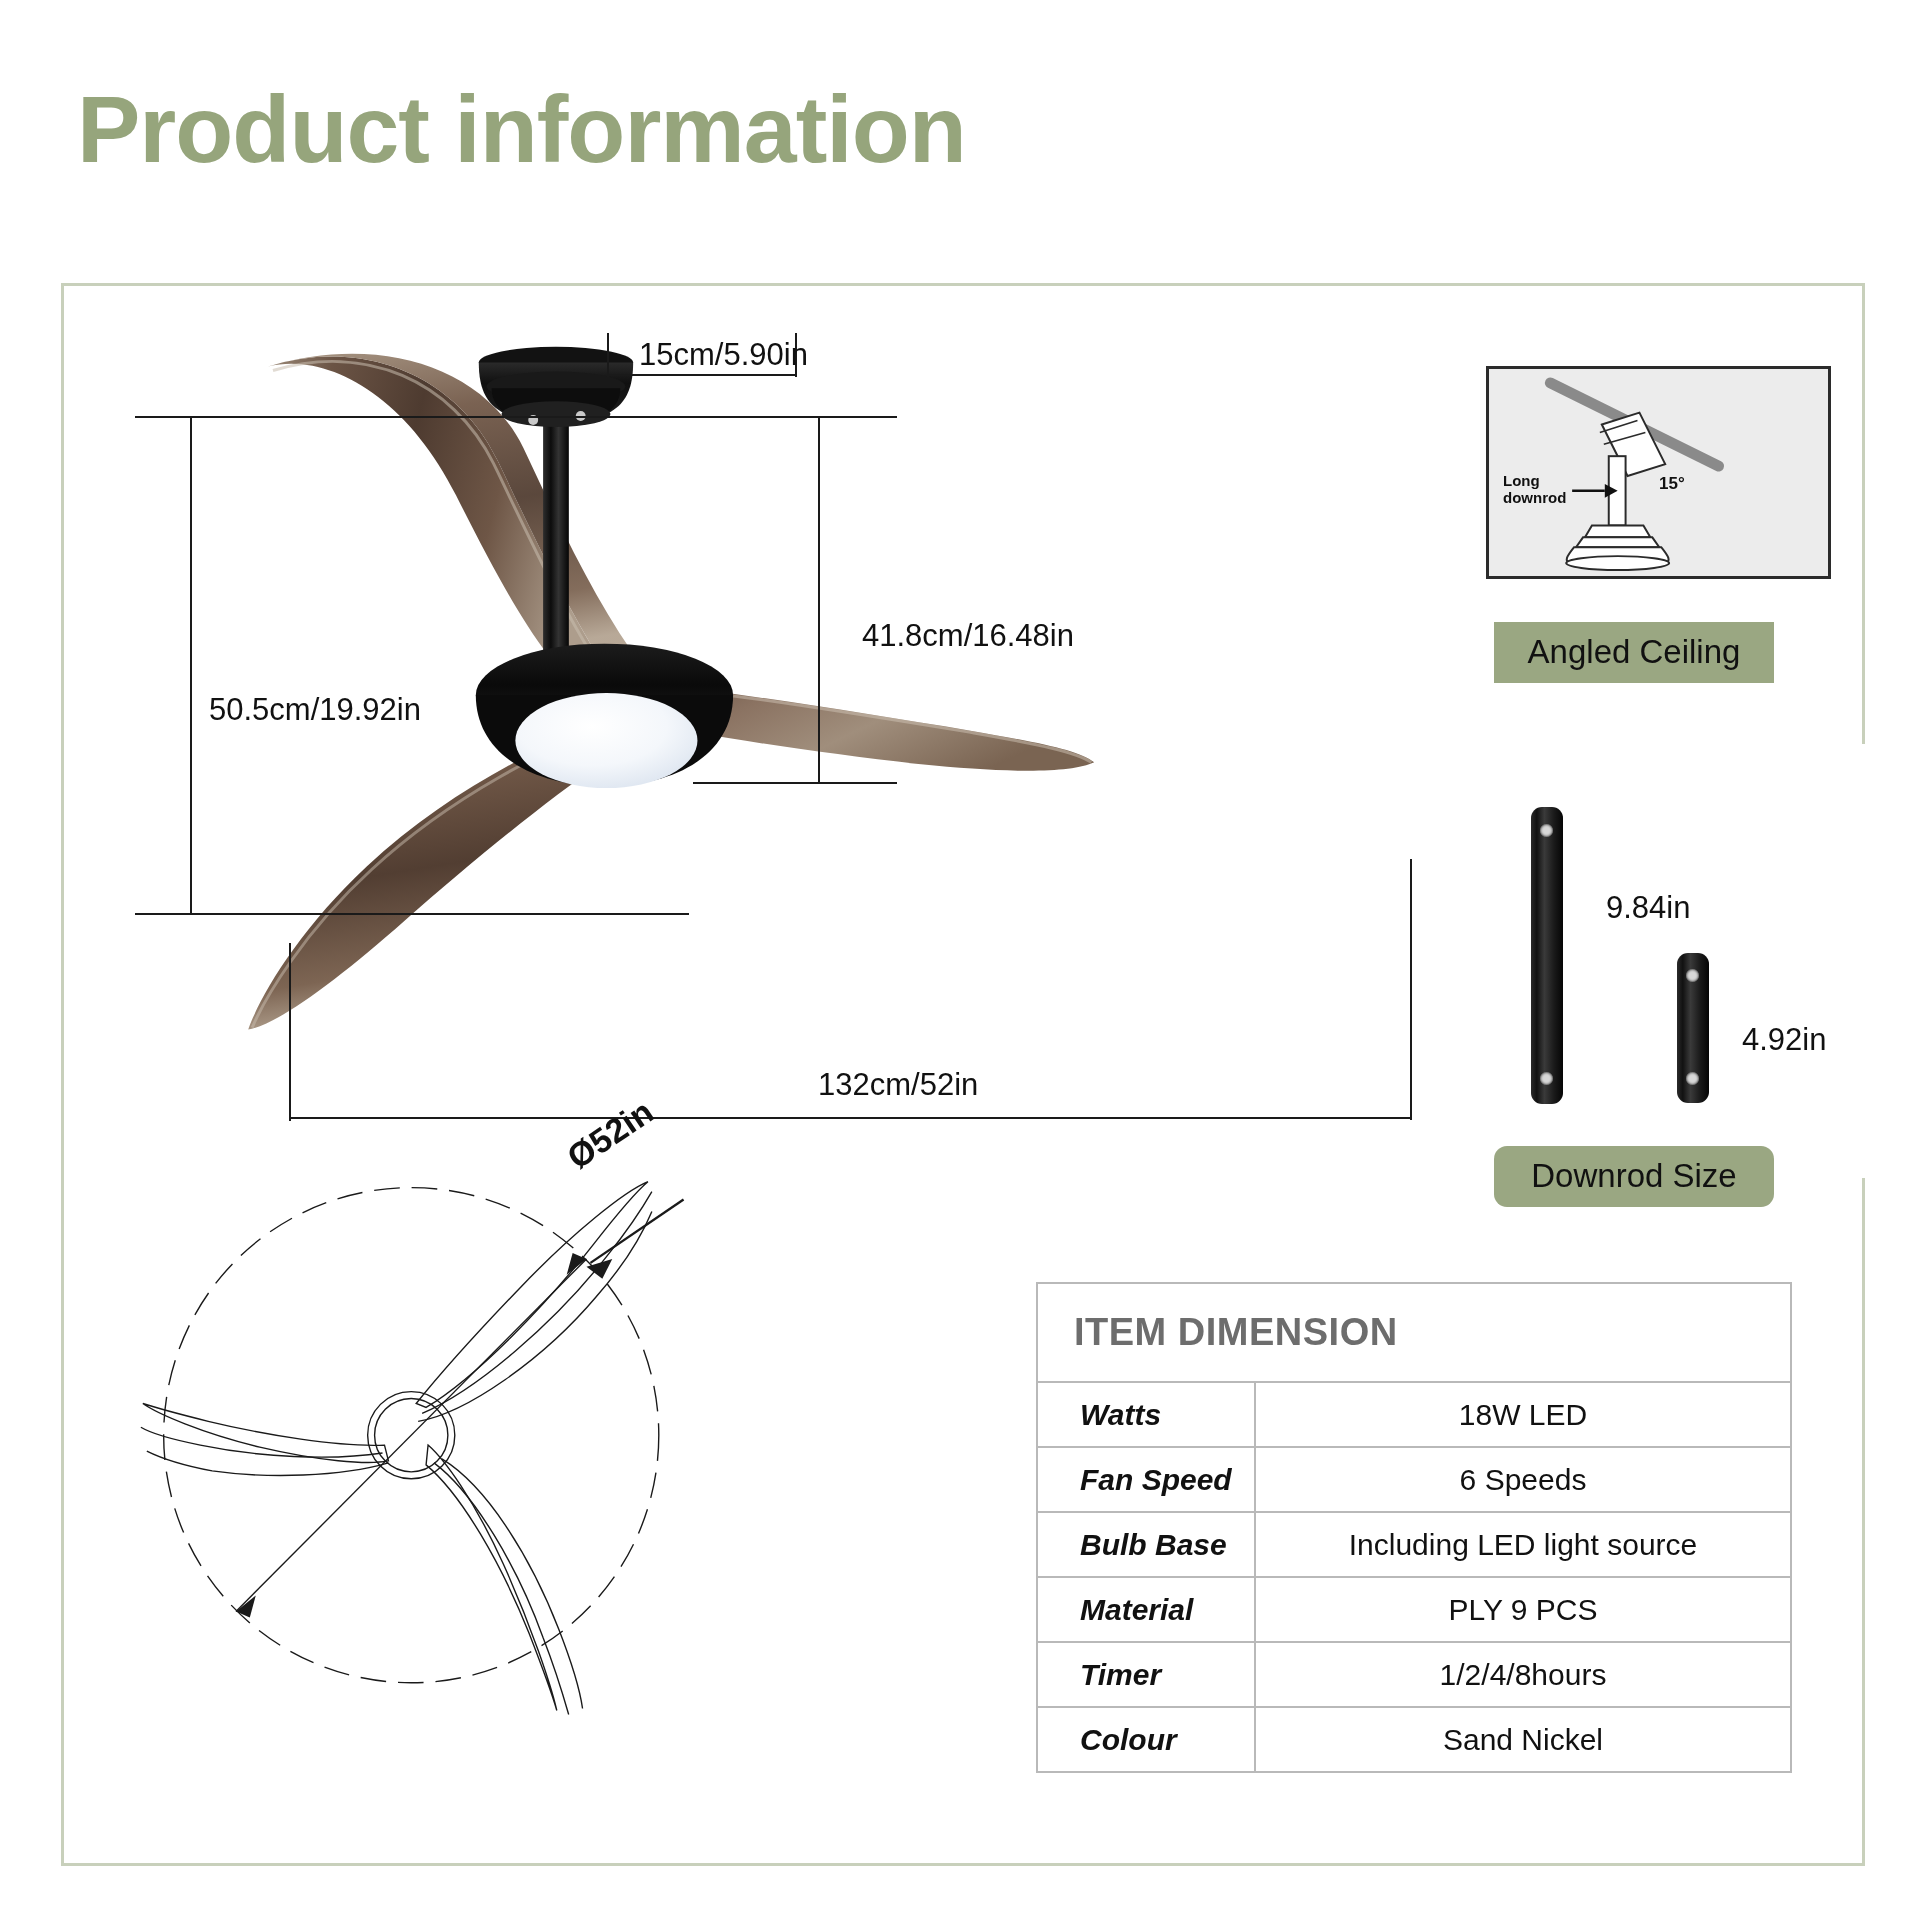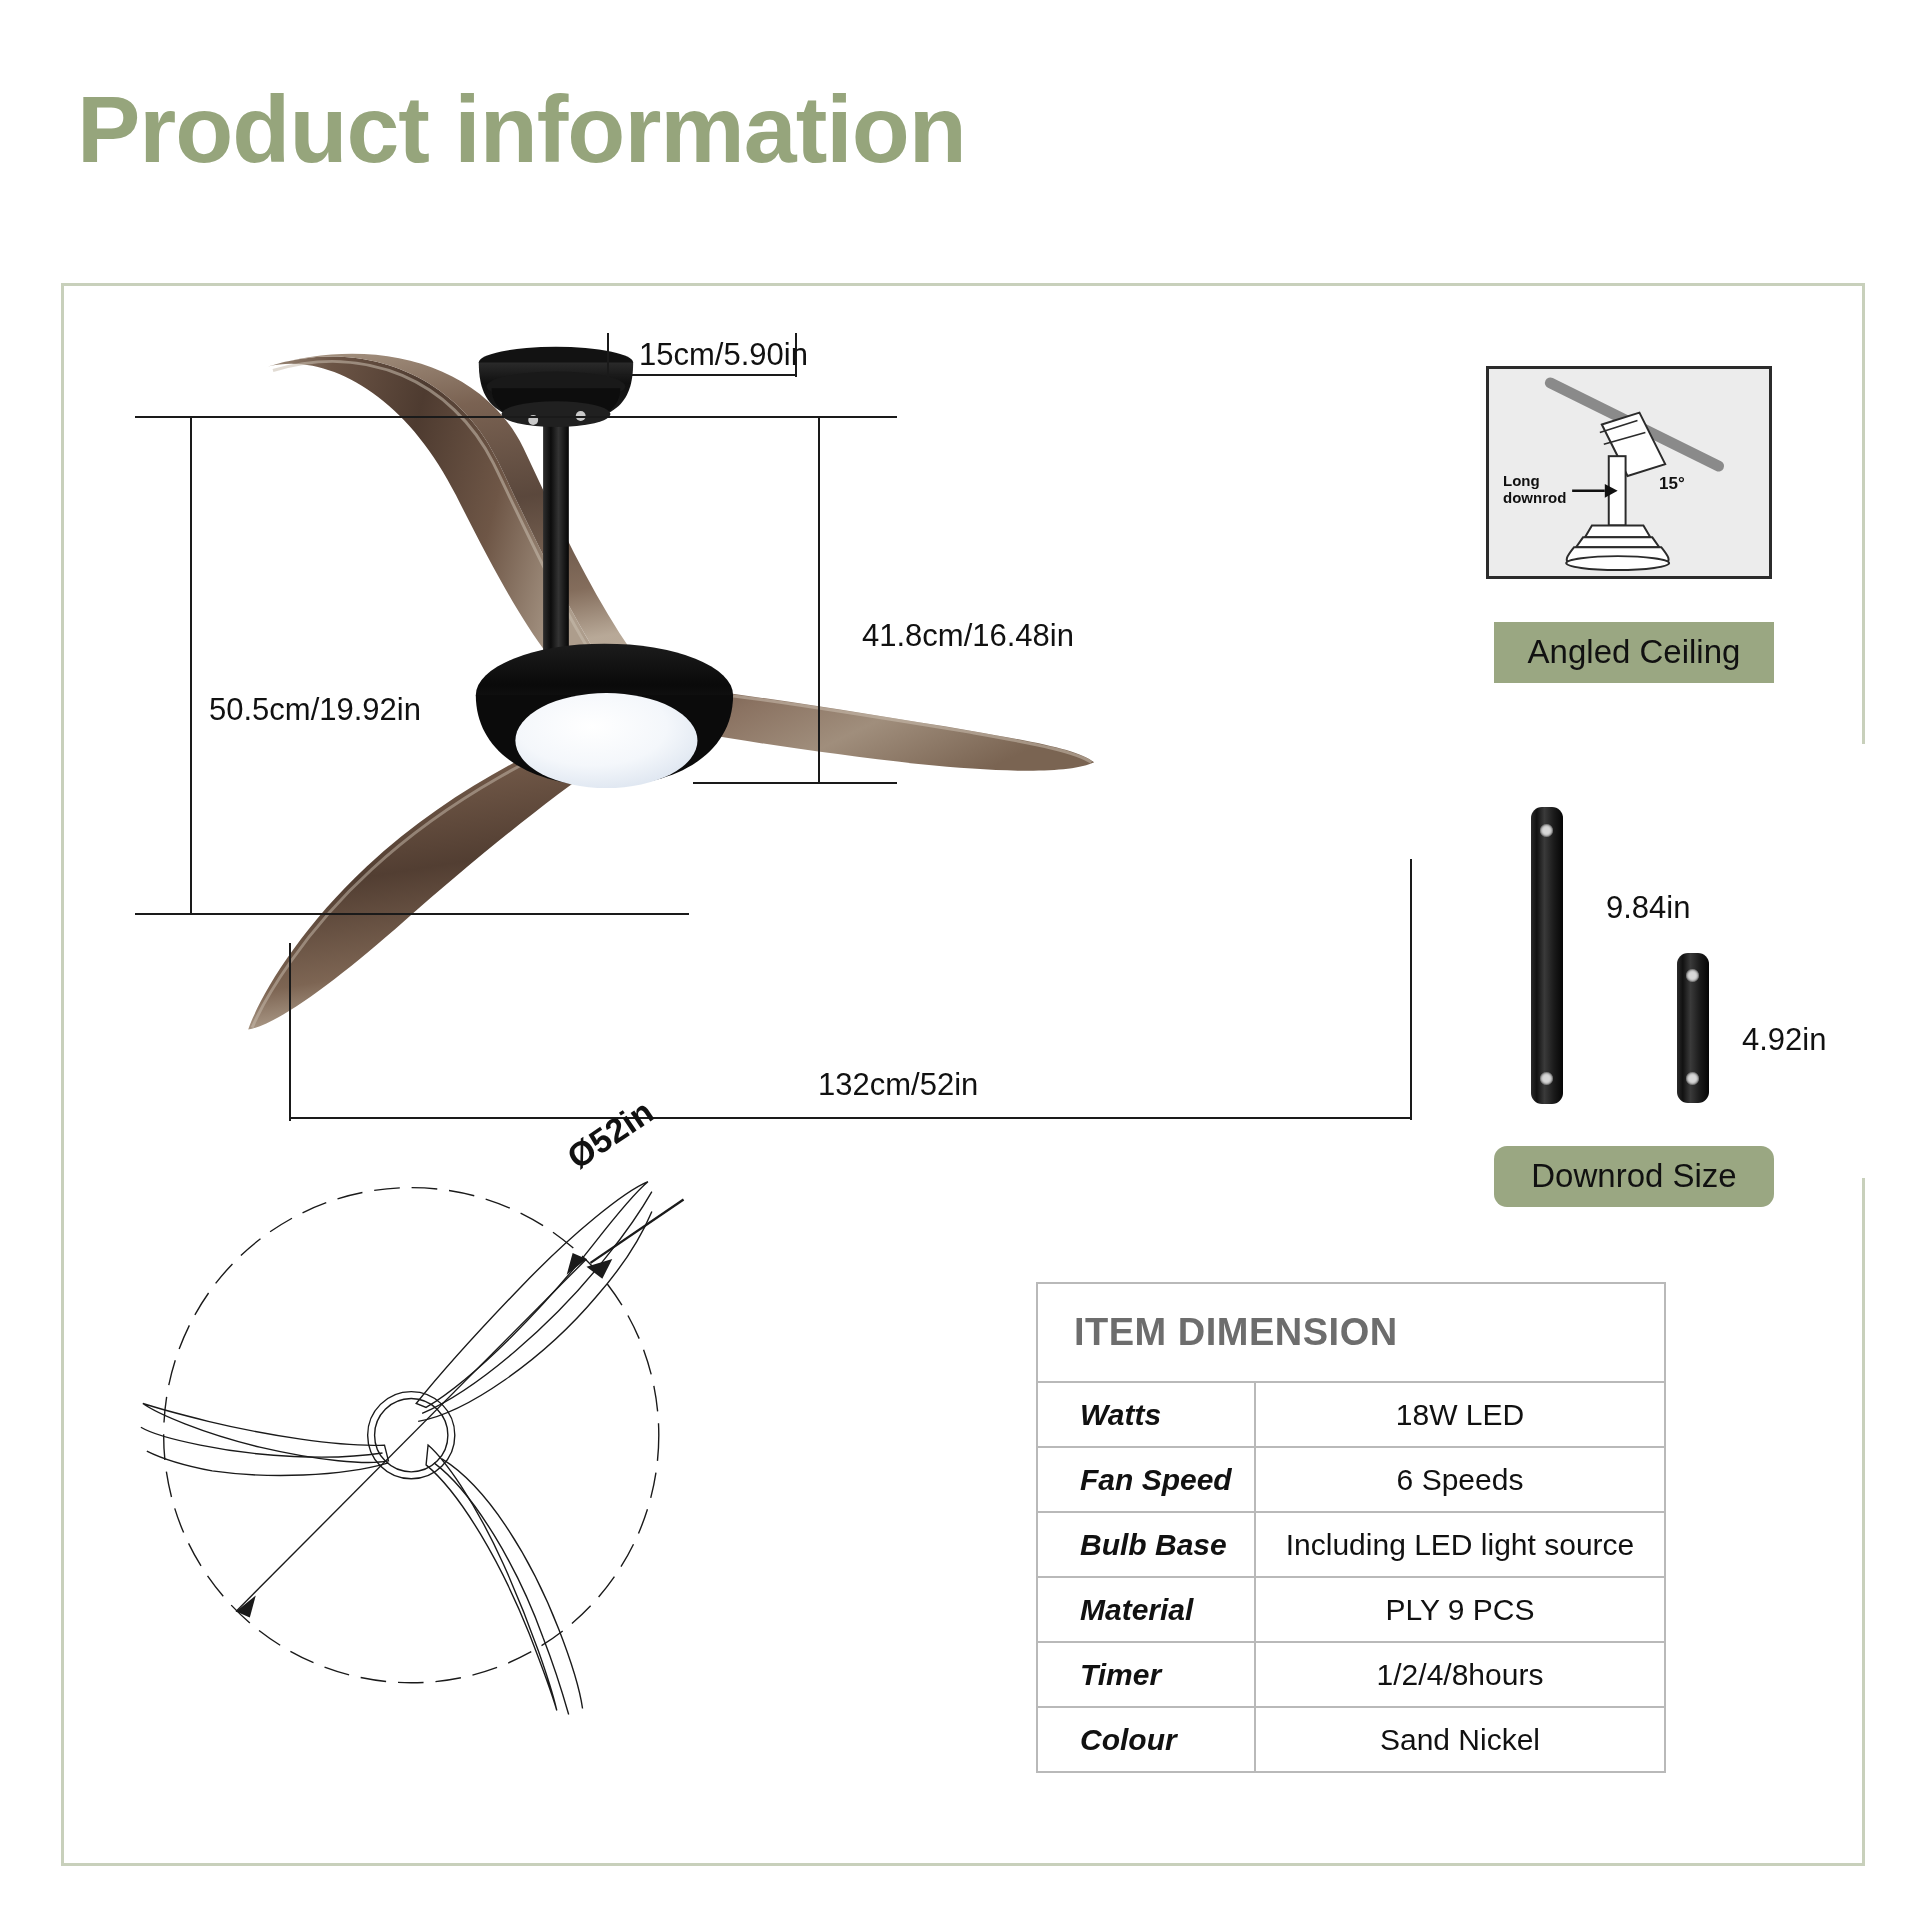--- a/index.html
+++ b/index.html
@@ -60,21 +60,21 @@
     text-align: center;
     line-height: 1;
     padding: 13px 18px 15px 18px;
     white-space: nowrap;
   }
 
   
   #angled-ceiling-box {
     position: absolute;
     left: 1486px; top: 366px;
-    width: 286px; height: 213px;
+    width: 345px; height: 213px;
     background: #ececec;
     border: 3px solid #2b2b2b;
   }
   #angled-ceiling-badge { left: 1494px; top: 622px; width: 280px; }
 
   .ac-label {
     position: absolute;
     font-size: 15px;
     font-weight: 700;
     color: #111;
@@ -97,21 +97,21 @@
   }
   #downrod-badge { left: 1494px; top: 1146px; width: 280px; border-radius: 13px; }
 
   
   #blade-plan { position: absolute; left: 129px; top: 1148px; width: 713px; height: 614px; }
 
   
   #item-table {
     position: absolute;
     left: 1036px; top: 1282px;
-    width: 630px;
+    width: 756px;
     border: 2px solid #b9b9b9;
     border-collapse: collapse;
     background: #ffffff;
   }
   #item-table td {
     border: 2px solid #b9b9b9;
     height: 65px;
     padding: 0 12px;
     font-size: 30px;
     color: #111111;

